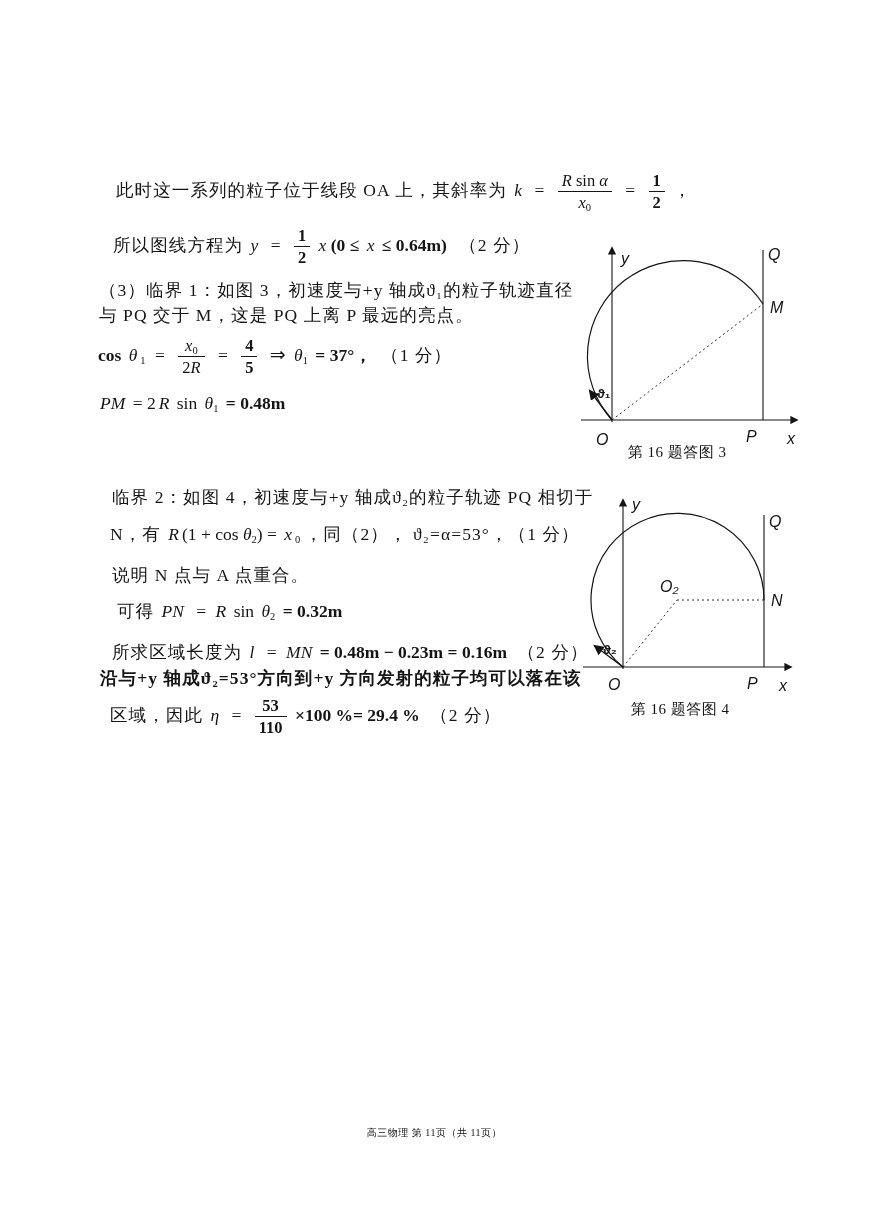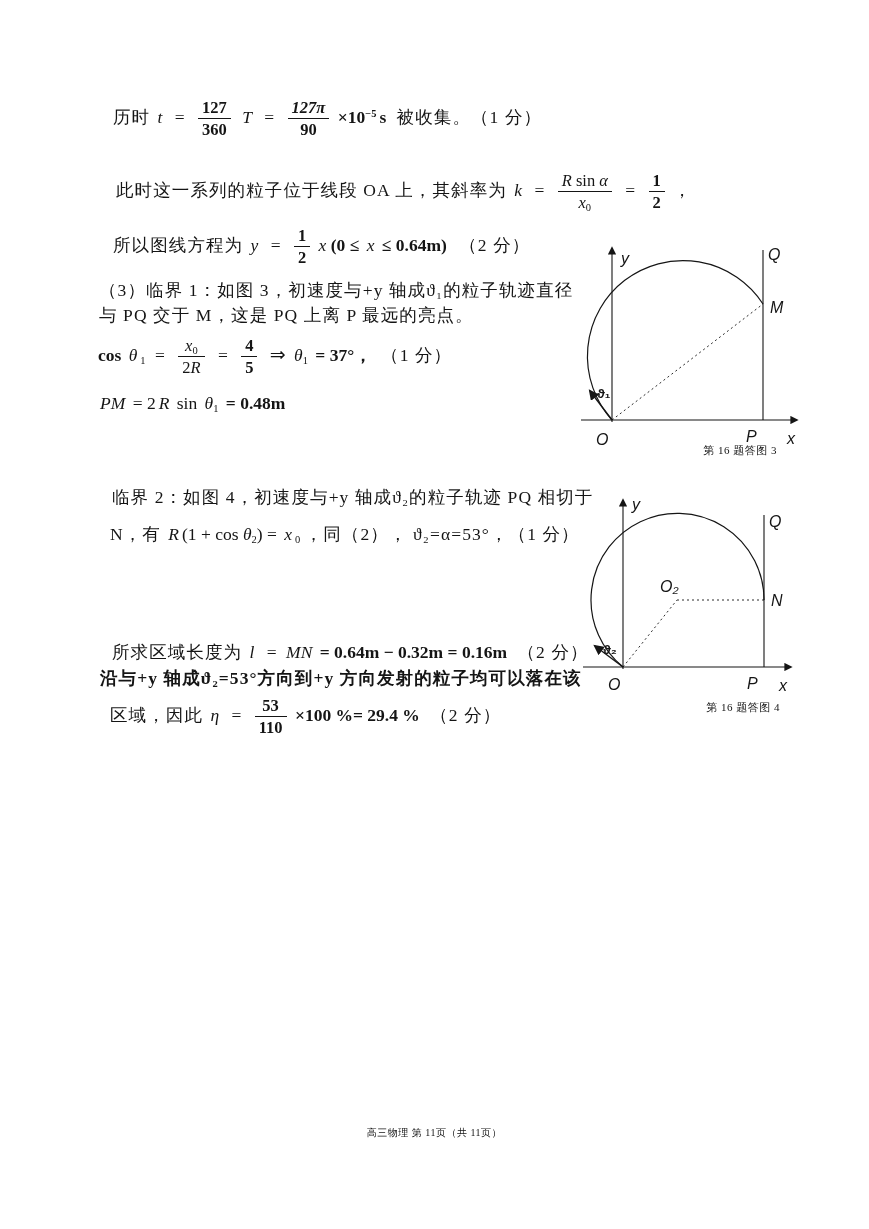--- a/index.html
+++ b/index.html
@@ -13,41 +13,30 @@
   .bd{font-weight:bold;}
   .eq{margin:0 5px;}
   .sp{margin:0 3px;}
   .fr{display:inline-block;vertical-align:middle;text-align:center;margin:0 4px;line-height:normal;}
   .fn{display:block;padding:0 4px 1px 4px;border-bottom:1.4px solid #151515;font-size:16.5px;line-height:19px;}
   .fd{display:block;padding:1px 4px 0 4px;font-size:16.5px;line-height:19px;}
   sub.sb{font-size:10.5px;line-height:0;vertical-align:-3px;font-style:normal;}
   sup.sp2{font-size:10.5px;line-height:0;vertical-align:6px;}
   .arrow{font-size:19px;margin:0 4px;font-family:"DejaVu Sans",sans-serif;}
   .figsvg{position:absolute;}
-  .figcap{position:absolute;font-size:11px;letter-spacing:0.5px;text-align:right;}
+  .figcap{position:absolute;font-size:15px;letter-spacing:0.5px;text-align:center;}
   .footer{position:absolute;left:0;top:1126px;width:869px;text-align:center;font-size:10px;letter-spacing:0.5px;}
   svg text{font-family:"Liberation Sans","DejaVu Sans",sans-serif;font-style:italic;font-size:16px;fill:#151515;}
   svg text.thet{font-style:normal;font-weight:bold;font-size:13.5px;}
 </style>
 </head>
 <body>
 
 <div class="page">
 
-  <div class="ln frline" style="left:113px;top:94px;">
-    <span class="zhsp">历时</span>
-    <span class="it sp">t</span>
-    <span class="eq">=</span>
-    <span class="fr"><span class="fn bd">127</span><span class="fd bd">360</span></span>
-    <span class="it sp">T</span>
-    <span class="eq">=</span>
-    <span class="fr"><span class="fn bd it">127π</span><span class="fd bd">90</span></span>
-    <span class="bd">×10</span><sup class="sp2 bd">−5</sup><span class="bd sp">s</span>
-    <span class="zhsp sp">被收集。（1 分）</span>
-  </div>
 
   <div class="ln frline" style="left:116px;top:167px;">
     <span class="zhsp">此时这一系列的粒子位于线段 OA 上，其斜率为</span>
     <span class="it sp">k</span>
     <span class="eq">=</span>
     <span class="fr">
       <span class="fn"><span class="it">R</span> <span class="rm">sin</span> <span class="it">α</span></span>
       <span class="fd"><span class="it">x</span><sub class="sb">0</sub></span>
     </span>
     <span class="eq">=</span>
@@ -95,28 +84,38 @@
   </div>
 
   <div class="ln zhsp" style="left:112px;top:486px;">临界 2：如图 4，初速度与+y 轴成ϑ₂的粒子轨迹 PQ 相切于</div>
   <div class="ln" style="left:110px;top:523px;">
     <span class="zhsp">N，有</span>
     <span class="it sp">R</span><span>(1 + cos</span>
     <span class="it">θ</span><sub class="sb">2</sub><span>) =</span>
     <span class="it sp">x</span><sub class="sb">0</sub>
     <span class="zhsp">，同（2）， ϑ₂=α=53°，（1 分）</span>
   </div>
+  <div class="ln zhsp" style="left:112px;top:564px;">说明 N 点与 A 点重合。</div>
 
+  <div class="ln" style="left:117px;top:600px;">
+    <span class="zhsp">可得</span>
+    <span class="it sp">PN</span>
+    <span class="eq">=</span>
+    <span class="it">R</span>
+    <span class="rm sp">sin</span>
+    <span class="it">θ</span><sub class="sb">2</sub>
+    <span class="bd sp">= 0.32m</span>
+  </div>
 
   <div class="ln" style="left:112px;top:641px;">
     <span class="zhsp">所求区域长度为</span>
     <span class="it sp">l</span>
     <span class="eq">=</span>
     <span class="it">MN</span>
-    <span class="bd sp">= 0.64m − 0.32m = 0.16m</span>
+    <span class="bd sp">= 0.48m − 0.23m = 0.16m</span>
     <span class="zhsp sp">（2 分）</span>
   </div>
   <div class="ln zhsp" style="left:100px;top:667px;font-weight:bold;">沿与+y 轴成ϑ₂=53°方向到+y 方向发射的粒子均可以落在该</div>
 
   <div class="ln frline" style="left:110px;top:692px;">
     <span class="zhsp">区域，因此</span>
     <span class="it sp">η</span>
     <span class="eq">=</span>
     <span class="fr"><span class="fn bd">53</span><span class="fd bd">110</span></span>
     <span class="bd">×100 %= 29.4 %</span>

